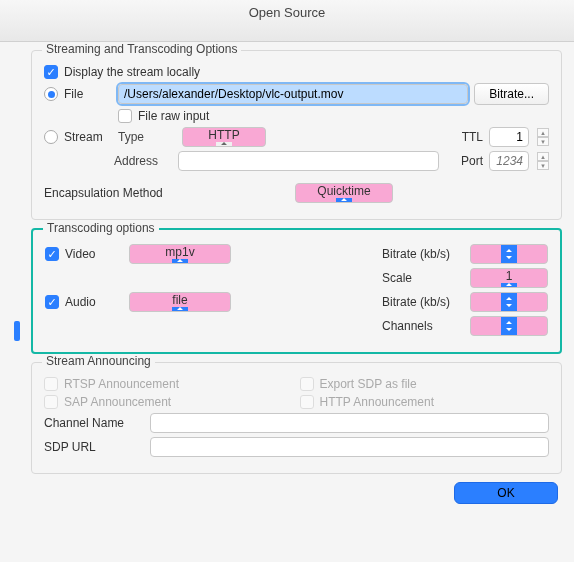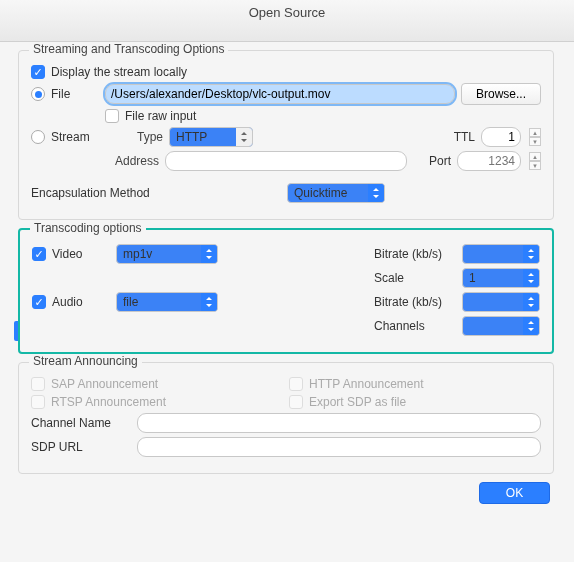--- a/index.html
+++ b/index.html
@@ -1,44 +1,44 @@
 <!DOCTYPE html>
 <html><head>
 <meta charset="utf-8">
 <style>
   * { box-sizing: border-box; font-family: -apple-system, "Helvetica Neue", Arial, sans-serif; }
   body { margin: 0; background: #f0f0f0; font-size: 12px; color: #333; }
   .window { width: 574px; height: 562px; background: #f5f5f5; position: relative; }
   .titlebar { height: 42px; line-height: 26px; text-align: center; font-size: 13px; color: #444; background: linear-gradient(#f7f7f7,#e8e8e8); border-bottom: 1px solid #d0d0d0; }
-  .content { padding: 0 20px 10px 18px; }
+  .content { padding: 0 12px 10px 18px; margin-left: 13px; }
   .fieldset { border: 1px solid #d8d8d8; border-radius: 4px; padding: 10px 12px 12px 12px; margin-top: 8px; position: relative; background: #f5f5f5; }
   .fieldset.red { border: 2px solid #14b8a6; }
   .legend { position: absolute; top: -9px; left: 10px; background: #f5f5f5; padding: 0 4px; font-size: 12px; color: #444; }
   .row { display: flex; align-items: center; margin: 4px 0; gap: 6px; }
   .check { width: 14px; height: 14px; border: 1px solid #bbb; border-radius: 3px; display: inline-flex; align-items: center; justify-content: center; background: #fff; }
   .check.on { background: #2b7fff; border-color: #2b7fff; }
   .check.on .tick { color: #fff; font-size: 11px; line-height: 1; }
   .radio { width: 14px; height: 14px; border: 1px solid #aaa; border-radius: 50%; display: inline-flex; align-items: center; justify-content: center; background: #fff; }
   .radio.on::after { content: ""; width: 7px; height: 7px; border-radius: 50%; background: #2b7fff; }
   .label { color: #333; }
   .label.dim { color: #aaa; }
-  .textin { height: 20px; border: 1px solid #c8c8c8; border-radius: 9px; padding: 2px 5px; background: #fff; font-size: 12px; }
+  .textin { height: 20px; border: 1px solid #c8c8c8; border-radius: 4px; padding: 2px 5px; background: #fff; font-size: 12px; }
   .textin.sel { background: #bcdcff; outline: 2px solid #7fb8f5; color: #000; }
   .textin.grey { color: #bbb; }
   .btn { height: 22px; padding: 0 14px; border: 1px solid #c8c8c8; border-radius: 4px; background: linear-gradient(#fff,#f0f0f0); font-size: 12px; }
-  .btn.primary { background: #2b7fff; border-color: #1e6ae6; color: #ffffff; width: 71px; }
-  .select { height: 20px; border: 1px solid #c8c8c8; border-radius: 4px; display: inline-flex; align-items: center; background: #3b82f6; overflow: hidden; }
+  .btn.primary { background: #2b7fff; border-color: #1e6ae6; color: #000000; width: 104px; border-radius: 6px; }
+  .select { height: 20px; border: 1px solid #c8c8c8; border-radius: 4px; display: inline-flex; align-items: center; background: #f9a8d4; overflow: hidden; flex-direction: column; }
   .select .sval { flex: 1; padding: 0 6px; font-size: 12px; }
   .select .arrow { width: 16px; height: 100%; background: #2b7fff; display: flex; align-items: center; justify-content: center; }
   .select .arrow.grey { background: #e4e4e4; color: #888; }
   .select .arrow svg { width: 8px; height: 10px; }
   .select.plain .arrow { background: #f0f0f0; color: #666; }
   .stepper { display: inline-flex; flex-direction: column; width: 12px; margin-left: 2px; }
   .stepper span { height: 9px; border: 1px solid #ccc; background: #fafafa; font-size: 7px; line-height: 7px; text-align: center; color: #888; }
-  .sublabel { width: 58px; color: #444; text-align: right; }
+  .sublabel { width: 58px; color: #444; }
   .rlabel { width: 78px; text-align: left; margin-right: 4px; color: #333; }
   .footer { display: flex; justify-content: flex-end; margin-top: 8px; padding-right: 4px; }
   .leftstrip { position: absolute; left: 14px; top: 321px; width: 6px; height: 20px; background: #2b7fff; border-radius: 2px; }
 </style>
 </head>
 <body>
 
 <div class="window">
   <div class="titlebar">Open Source</div>
   <div class="leftstrip"></div>
@@ -51,21 +51,21 @@
         <span class="check on">
             <span class="tick">✓</span>
           </span>
         <span class="label">Display the stream locally</span>
       </div>
 
       <div class="row">
         <span class="radio on"></span>
         <span class="label" style="width:48px">File</span>
         <input class="textin sel" style="flex: 1 1 0%;" value="/Users/alexander/Desktop/vlc-output.mov">
-        <button class="btn">Browse...</button>
+        <button class="btn">Bitrate...</button>
       </div>
 
       <div class="row" style="margin-left:74px">
         <span class="check"></span>
         <span class="label">File raw input</span>
       </div>
 
       <div class="row">
         <span class="radio"></span>
         <span class="label" style="width:48px">Stream</span>
@@ -85,21 +85,21 @@
             <span>▴</span>
             <span>▾</span>
           </span>
       </div>
 
       <div class="row" style="margin-left:70px">
         <span class="sublabel">Address</span>
         <input class="textin" style="flex: 1 1 0%;" value="">
         <span style="width:10px"></span>
         <span class="label">Port</span>
-        <input class="textin grey" style="width: 64px; text-align: right;" placeholder="1234">
+        <input class="textin grey" style="width: 40px; text-align: right; font-style: italic;" placeholder="1234">
         <span class="stepper">
             <span>▴</span>
             <span>▾</span>
           </span>
       </div>
 
       <div class="row" style="margin-top:12px">
         <span class="label" style="width:150px">Encapsulation Method</span>
         <span style="flex:1"></span>
         <span class="select" style="width:98px">
@@ -193,35 +193,35 @@
         </span>
       </div>
     </div>
 
     <div class="fieldset">
       <div class="legend">Stream Announcing</div>
 
       <div class="row">
         <div style="display:flex;align-items:center;width:50%;gap:6px">
           <span class="check" style="opacity:.4"></span>
+          <span class="label dim">RTSP Announcement</span>
+        </div>
+        <div style="display:flex;align-items:center;width:50%;gap:6px">
+          <span class="check" style="opacity:.4"></span>
+          <span class="label dim">Export SDP as file</span>
+        </div>
+      </div>
+      <div class="row">
+        <div style="display:flex;align-items:center;width:50%;gap:6px">
+          <span class="check" style="opacity:.4"></span>
           <span class="label dim">SAP Announcement</span>
         </div>
         <div style="display:flex;align-items:center;width:50%;gap:6px">
           <span class="check" style="opacity:.4"></span>
           <span class="label dim">HTTP Announcement</span>
-        </div>
-      </div>
-      <div class="row">
-        <div style="display:flex;align-items:center;width:50%;gap:6px">
-          <span class="check" style="opacity:.4"></span>
-          <span class="label dim">RTSP Announcement</span>
-        </div>
-        <div style="display:flex;align-items:center;width:50%;gap:6px">
-          <span class="check" style="opacity:.4"></span>
-          <span class="label dim">Export SDP as file</span>
         </div>
       </div>
 
       <div class="row">
         <span class="label" style="width:100px">Channel Name</span>
         <input class="textin" style="flex: 1 1 0%;" value="">
       </div>
       <div class="row">
         <span class="label" style="width:100px">SDP URL</span>
         <input class="textin" style="flex: 1 1 0%;" value="">

